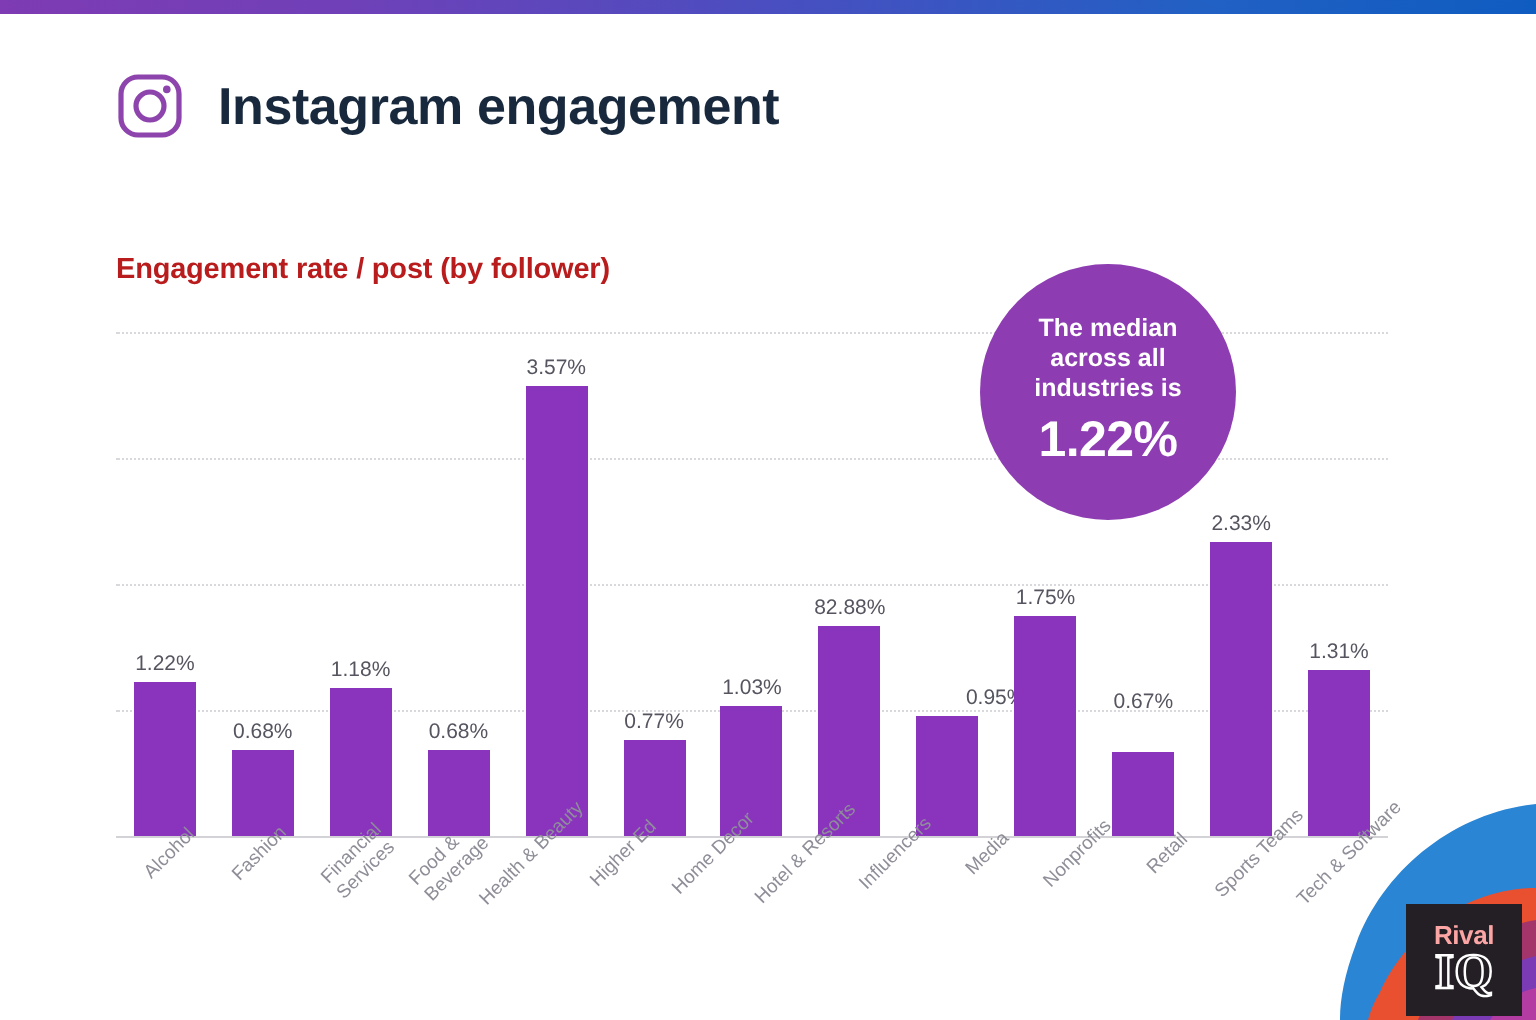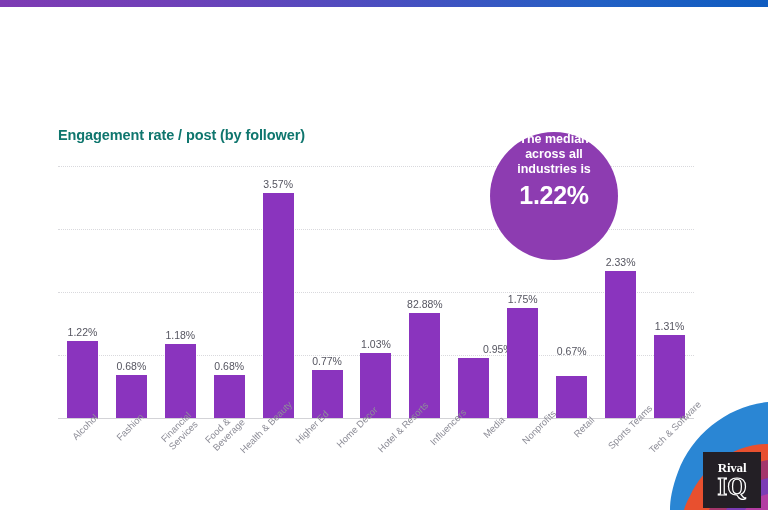--- a/index.html
+++ b/index.html
@@ -33,21 +33,21 @@
     font-weight: bold;
     color: #19293d;
     letter-spacing: -0.2px;
     white-space: nowrap;
   }
 
   
   .subtitle {
     position: absolute; left: 58px; top: 127px;
     font-size: 14.5px; font-weight: bold;
-    color: #0f766e;
+    color: #b91c1c;
     letter-spacing: -0.1px;
   }
 
   
   .plot {
     position: absolute;
     left: 58px; top: 166px;
     width: 636px; height: 253px;
   }
   .gridline {
@@ -107,21 +107,21 @@
   }
 
   
   .median-bubble {
     position: absolute;
     left: 490px; top: 132px;
     width: 128px; height: 128px;
     border-radius: 50%;
     background: #8d3cb1;
     display: flex; flex-direction: column;
-    align-items: center; 
+    align-items: center; justify-content: center;
     text-align: center;
     color: #ffffff;
     z-index: 5;
   }
   .median-text {
     font-size: 12.5px; font-weight: bold;
     line-height: 15px;
     padding: 0 14px;
   }
   .median-value {
@@ -144,42 +144,51 @@
   .logo {
     position: absolute;
     left: 703px; top: 452px;
     width: 58px; height: 56px;
     background: #231f25;
     display: flex; flex-direction: column;
     align-items: center; justify-content: center;
     z-index: 6;
   }
   .logo-rival {
-    color: #ffffff;
+    color: #fca5a5;
     font-size: 13px; font-weight: bold;
     letter-spacing: -0.2px;
     line-height: 13px;
-    font-family: Liberation Serif, serif;
   }
   .logo-iq {
     color: transparent;
     -webkit-text-stroke: 1.2px #ffffff;
     font-size: 25px; font-weight: bold;
     line-height: 25px;
     font-family: "Liberation Serif", serif;
     letter-spacing: 0px;
   }
 </style>
 </head>
 <body>
 
 <div id="root">
 
   <div class="topbar"></div>
 
+  <div class="header">
+    <span class="ig-icon">
+      <svg width="34" height="34" viewBox="0 0 34 34">
+        <rect x="2.5" y="2.5" width="29" height="29" rx="8.5" ry="8.5" fill="none" stroke="#8e44ad" stroke-width="2.6"></rect>
+        <circle cx="17" cy="17" r="7" fill="none" stroke="#8e44ad" stroke-width="2.6"></circle>
+        <circle cx="25.4" cy="8.7" r="1.9" fill="#8e44ad"></circle>
+      </svg>
+    </span>
+    <div class="page-title">Instagram engagement</div>
+  </div>
 
   <div class="subtitle">Engagement rate / post (by follower)</div>
 
   <div class="plot">
     <div id="gridlines">
         <div class="gridline" style="top: 189px;"></div>
         <div class="gridline" style="top: 126px;"></div>
         <div class="gridline" style="top: 63px;"></div>
         <div class="gridline" style="top: 0px;"></div>
       </div>

